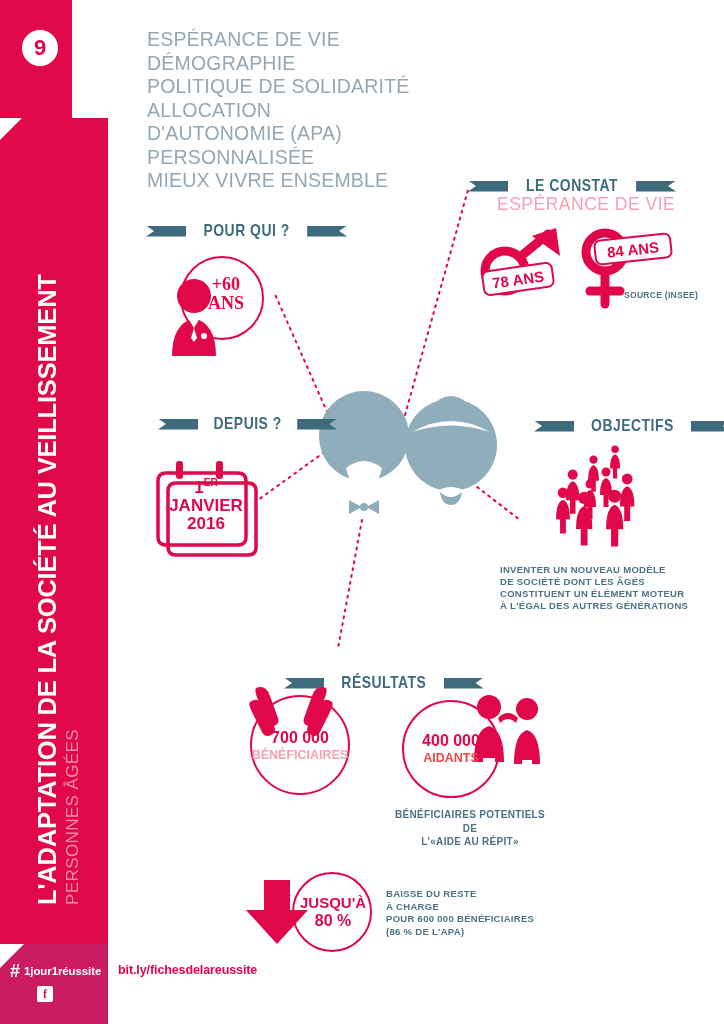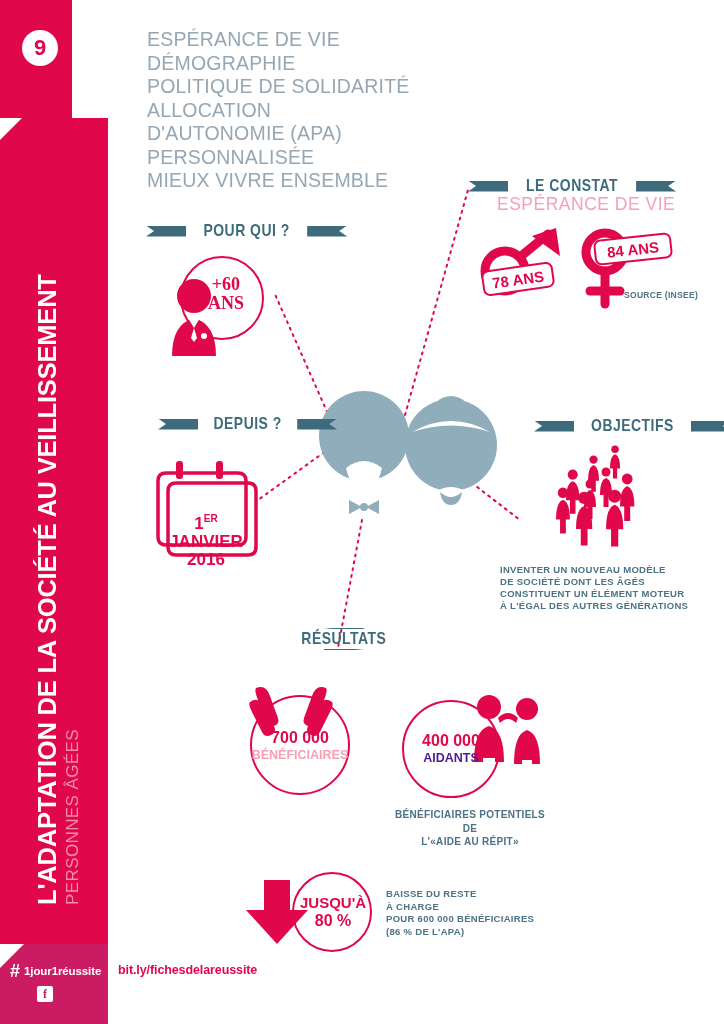--- a/index.html
+++ b/index.html
@@ -199,21 +199,21 @@
   <svg style="position:absolute;left:150px;top:455px;width:112px;height:100px" viewBox="0 0 112 100">
     <g fill="none" stroke="#E1074B" stroke-width="3.5" stroke-linejoin="round">
       <path d="M8 26 q0 -8 8 -8 h72 q8 0 8 8 v56 q0 8 -8 8 h-72 q-8 0 -8 -8 Z"></path>
       <path d="M18 36 q0 -8 8 -8 h72 q8 0 8 8 v56 q0 8 -8 8 h-72 q-8 0 -8 -8 Z"></path>
     </g>
     <g fill="#E1074B">
       <rect x="26" y="6" width="7" height="18" rx="3"></rect>
       <rect x="66" y="6" width="7" height="18" rx="3"></rect>
     </g>
   </svg>
-  <div style="position:absolute;left:160px;top:478px;width:92px;text-align:center;color:#E1074B;font-weight:bold;line-height:1.08;margin-top:36px;">
+  <div style="position:absolute;left:160px;top:478px;width:92px;text-align:center;color:#E1074B;font-weight:bold;line-height:1.08;">
     <div style="font-size:17px;">
       <span>1</span><span style="font-size:10px;vertical-align:super;">ER</span>
     </div>
     <div style="font-size:17px;">JANVIER</div>
     <div style="font-size:17px;">2016</div>
   </div>
 
   <div class="banner" style="left:534px;top:415px;">
     <div class="bar barL"></div>
     <div class="btxt">OBJECTIFS</div>
@@ -261,21 +261,21 @@
     </g>
   </svg>
 
   <div class="capt left" style="left:500px;top:554px;width:215px;font-size:9.5px;line-height:12px;">
     <div>INVENTER UN NOUVEAU MODÈLE</div>
     <div>DE SOCIÉTÉ DONT LES ÂGÉS</div>
     <div>CONSTITUENT UN ÉLÉMENT MOTEUR</div>
     <div>À L'ÉGAL DES AUTRES GÉNÉRATIONS</div>
   </div>
 
-  <div class="banner" style="left:284px;top:628px;flex-direction:column;">
+  <div class="banner" style="left:284px;top:672px;">
     <div class="bar barL"></div>
     <div class="btxt">RÉSULTATS</div>
     <div class="bar barR"></div>
   </div>
 
   <div class="ring" style="left:250px;top:695px;width:100px;height:100px;"></div>
   <svg style="position:absolute;left:246px;top:686px;width:88px;height:58px" viewBox="0 0 88 58">
     <g fill="#E1074B">
       <path d="M10 2 q10 -4 14 8 l8 22 q2 6 -4 8 q-6 2 -8 -4 l-8 -22 q-4 -10 -2 -12 Z"></path>
       <path d="M4 16 q8 -6 14 4 l10 20 q3 6 -3 9 q-6 3 -9 -3 l-10 -20 q-4 -8 -2 -10 Z"></path>
@@ -290,21 +290,21 @@
   <svg style="position:absolute;left:470px;top:694px;width:76px;height:72px" viewBox="0 0 76 72">
     <g fill="#E1074B">
       <circle cx="19" cy="13" r="12"></circle>
       <path d="M4 68 q0 -32 15 -36 q15 4 15 36 l-9 0 l0 -4 l-12 0 l0 4 Z"></path>
       <circle cx="57" cy="15" r="11"></circle>
       <path d="M44 70 q0 -30 13 -34 q13 4 13 34 l-8 0 l0 -4 l-10 0 l0 4 Z"></path>
       <path d="M28 24 q10 -10 20 0 l-2 5 q-8 -8 -16 0 Z"></path>
     </g>
   </svg>
   <div class="ringtxt" style="left:402px;top:733px;width:98px;font-size:16px;">400 000</div>
-  <div class="ringtxt" style="left:402px;top:752px;width:98px;font-size:12.5px;color:#4c1d95;text-align:center;">AIDANTS</div>
+  <div class="ringtxt" style="left:402px;top:752px;width:98px;font-size:12.5px;color:#ef4444;text-align:center;">AIDANTS</div>
   <div class="capt" style="left:384px;top:798px;width:172px;">
     <div>BÉNÉFICIAIRES POTENTIELS</div>
     <div>DE</div>
     <div>L'«AIDE AU RÉPIT»</div>
   </div>
 
   <div class="ring" style="left:292px;top:872px;width:80px;height:80px;"></div>
   <svg style="position:absolute;left:246px;top:878px;width:70px;height:68px" viewBox="0 0 70 68">
     <path d="M18 2 h26 v30 h18 L31 66 L0 32 h18 Z" fill="#E1074B"></path>
   </svg>

